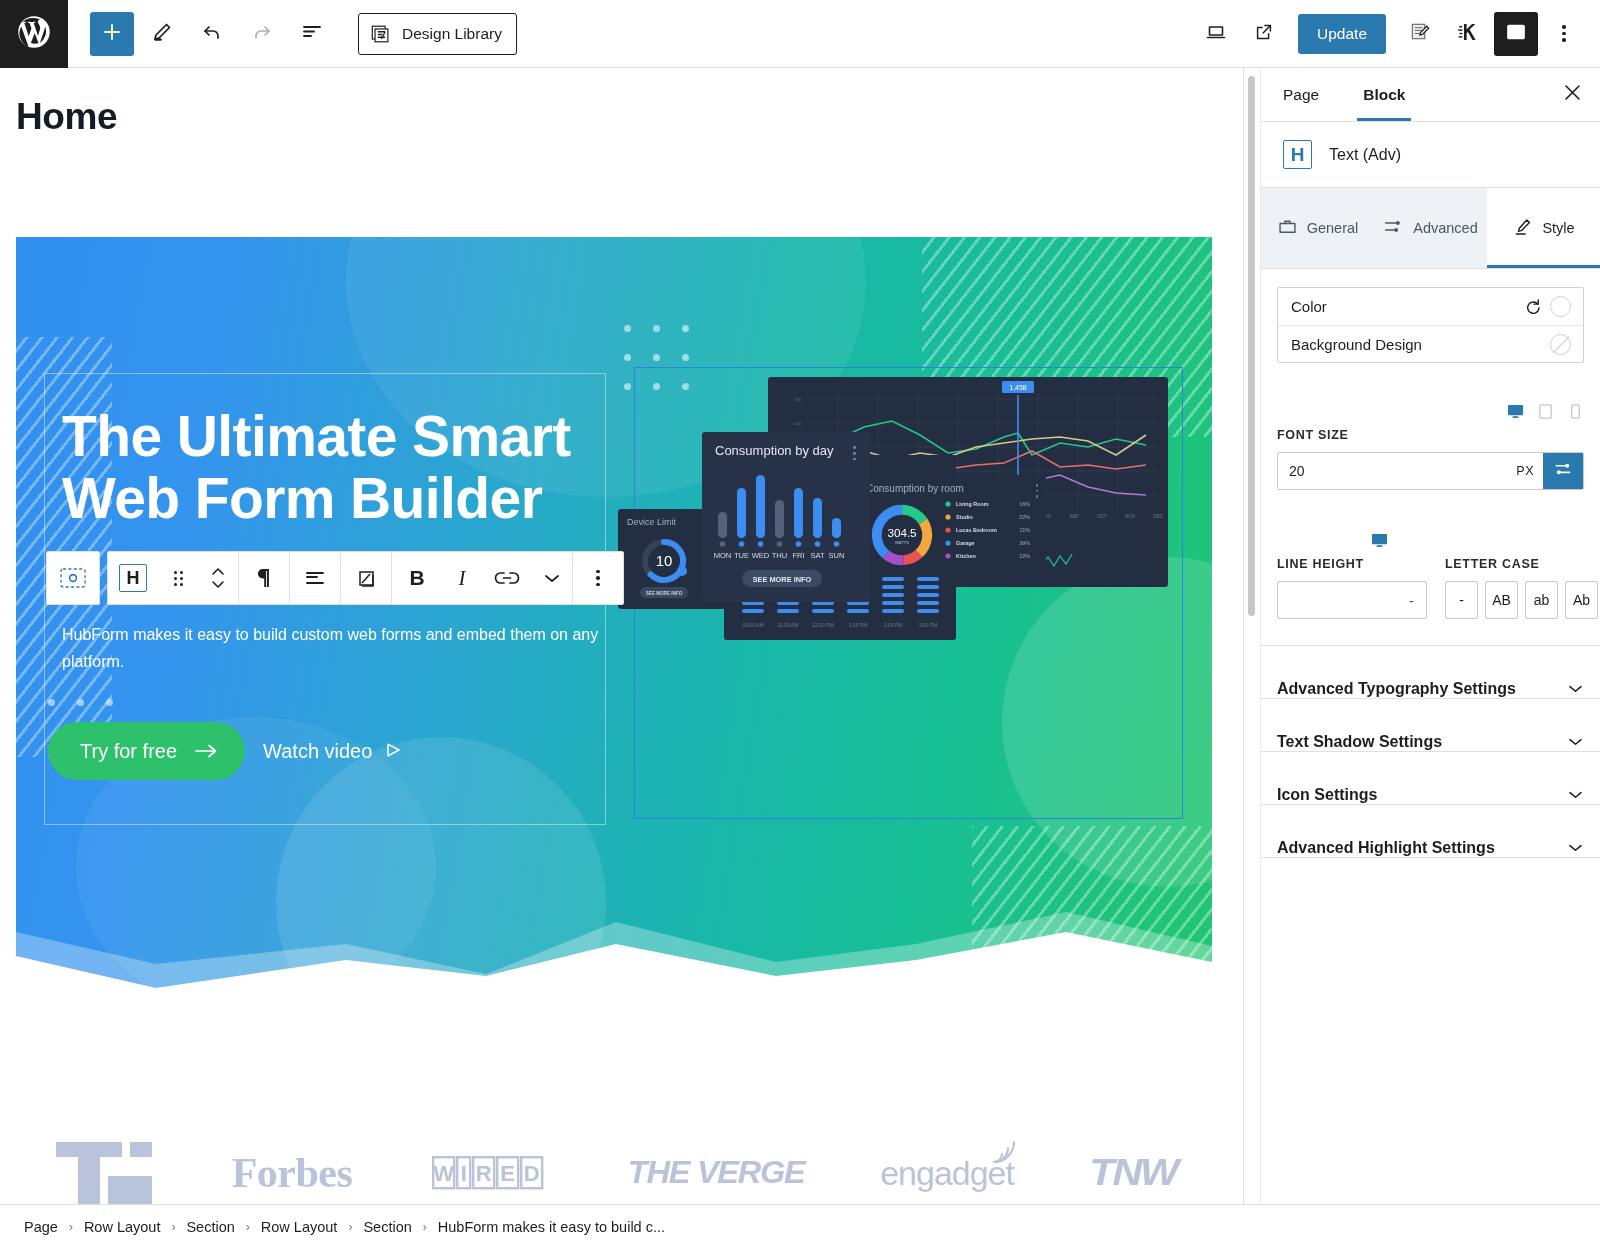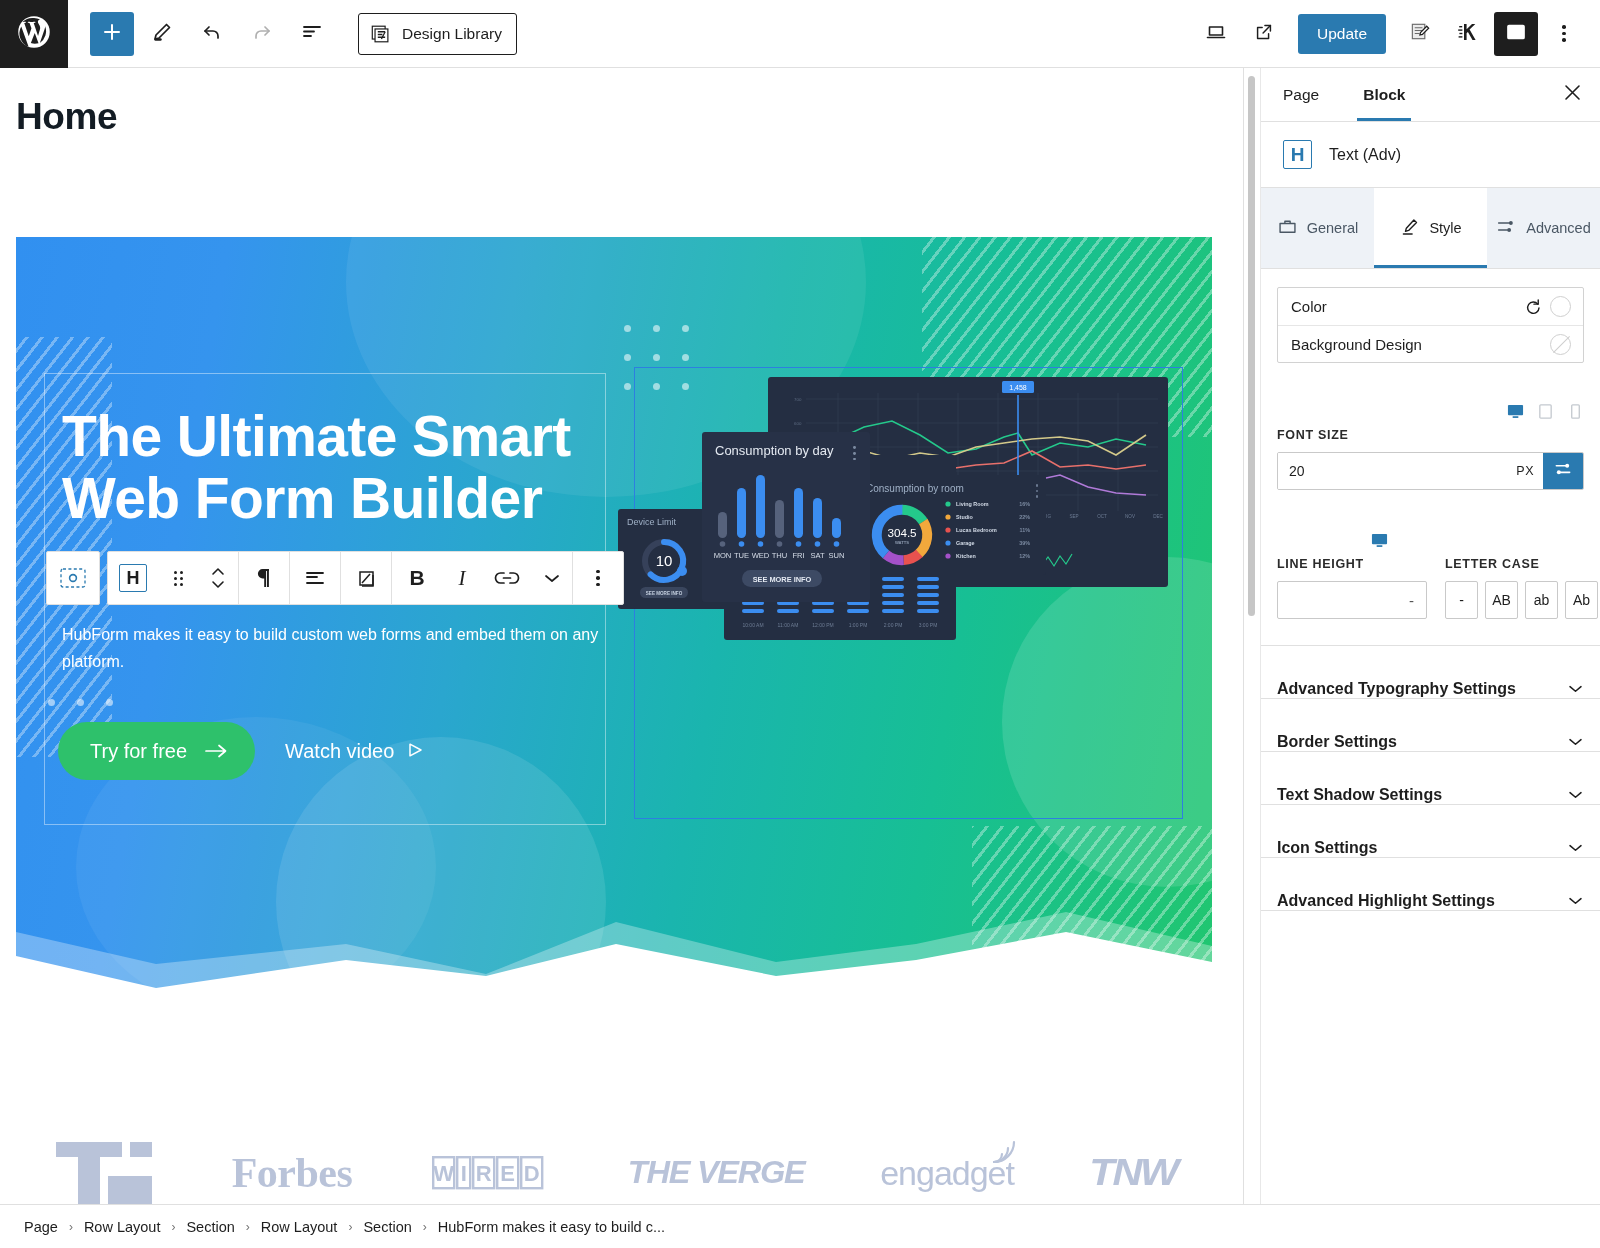--- a/index.html
+++ b/index.html
@@ -61,21 +61,21 @@
 
   .hero-inner { position:absolute; inset:0; }
   .sel-left { position:absolute; left:28px; top:136px; width:562px; height:452px;
               border:1px solid rgba(255,255,255,.42); }
   .sel-right { position:absolute; left:618px; top:130px; width:549px; height:452px;
                border:1.5px solid #2d7fe0; }
   .hero-h1 { position:absolute; left:46px; top:168px; width:560px; color:#fff;
       font-size:57px; line-height:1.09; font-weight:700; letter-spacing:-.6px; }
   .hero-p { position:absolute; left:46px; top:384px; width:545px; color:#fff;
       font-size:16px; line-height:1.7; }
-  .cta-row { position:absolute; left:42px; top:485px; display:flex; align-items:center; gap:30px;text-align:right; }
+  .cta-row { position:absolute; left:32px; top:485px; display:flex; align-items:center; gap:18px;text-align:right; }
   .btn-free { background:#2ec16b; color:#fff; border-radius:30px; height:58px;
       padding:0 28px 0 32px; display:flex; align-items:center; gap:18px;
       font-size:20px; cursor:pointer; }
   .btn-watch { color:#fff; font-size:20px; display:flex; align-items:center; gap:14px; cursor:pointer; }
 
   
   .blk-toolbar { position:absolute; left:46px; top:314px; display:flex; align-items:stretch;
       height:54px; z-index:25; font-size:0; }
   .bt-group { background:#fff; border:1px solid #e0e0e0; display:flex; align-items:center; }
   .bt-parent { border-radius:2px; padding:0 6px; margin-right:7px; }
@@ -753,38 +753,38 @@
         <div class="seg-tabs">
           <div class="seg">
             <span>
               <svg viewBox="0 0 24 24" fill="none" stroke="#4a5764" stroke-width="1.6" stroke-linejoin="round">
                   <path d="M3.5 8.5h17v10h-17z"></path>
                   <path d="M9 8.5V6h6v2.5"></path>
                 </svg>
             </span>
             <span>General</span>
           </div>
-          <div class="seg active">
-            <span>
-              <svg viewBox="0 0 24 24" fill="none" stroke="#1e1e1e" stroke-width="1.6" stroke-linecap="round" stroke-linejoin="round">
-                  <path d="M17 4.5l3 3-9 9-3.6 1 1-3.6z"></path>
-                  <path d="M5 20.5h10"></path>
-                </svg>
-            </span>
-            <span>Style</span>
-          </div>
           <div class="seg">
             <span>
               <svg viewBox="0 0 24 24" fill="none" stroke="#4a5764" stroke-width="1.6" stroke-linecap="round">
                   <path d="M3 8h14M3 16h10"></path>
                   <circle cx="17" cy="8" r="2.2" fill="#4a5764" stroke="none"></circle>
                   <circle cx="15" cy="16" r="2.2" fill="#4a5764" stroke="none"></circle>
                 </svg>
             </span>
             <span>Advanced</span>
+          </div>
+          <div class="seg active">
+            <span>
+              <svg viewBox="0 0 24 24" fill="none" stroke="#1e1e1e" stroke-width="1.6" stroke-linecap="round" stroke-linejoin="round">
+                  <path d="M17 4.5l3 3-9 9-3.6 1 1-3.6z"></path>
+                  <path d="M5 20.5h10"></path>
+                </svg>
+            </span>
+            <span>Style</span>
           </div>
         </div>
 
         <div class="sb-pad">
 
           <div class="color-box">
             <div class="color-row">
               <span class="lbl">Color</span>
               <span class="reset-ic">
                 <svg viewBox="0 0 18 18" fill="none" stroke="#1e1e1e" stroke-width="1.5" stroke-linecap="round" stroke-linejoin="round">
@@ -874,28 +874,20 @@
         <div class="accordions">
           <div class="acc">
             <span>Advanced Typography Settings</span>
             <span class="chev">
               <svg width="17" height="11" viewBox="0 0 18 12" fill="none" stroke="#1e1e1e" stroke-width="1.7" stroke-linecap="round" stroke-linejoin="round">
                   <path d="M3 4l6 5 6-5"></path>
                 </svg>
             </span>
           </div>
           <div class="acc">
-            <span>Border Settings</span>
-            <span class="chev">
-              <svg width="17" height="11" viewBox="0 0 18 12" fill="none" stroke="#1e1e1e" stroke-width="1.7" stroke-linecap="round" stroke-linejoin="round">
-                  <path d="M3 4l6 5 6-5"></path>
-                </svg>
-            </span>
-          </div>
-          <div class="acc">
             <span>Text Shadow Settings</span>
             <span class="chev">
               <svg width="17" height="11" viewBox="0 0 18 12" fill="none" stroke="#1e1e1e" stroke-width="1.7" stroke-linecap="round" stroke-linejoin="round">
                   <path d="M3 4l6 5 6-5"></path>
                 </svg>
             </span>
           </div>
           <div class="acc">
             <span>Icon Settings</span>
             <span class="chev">

